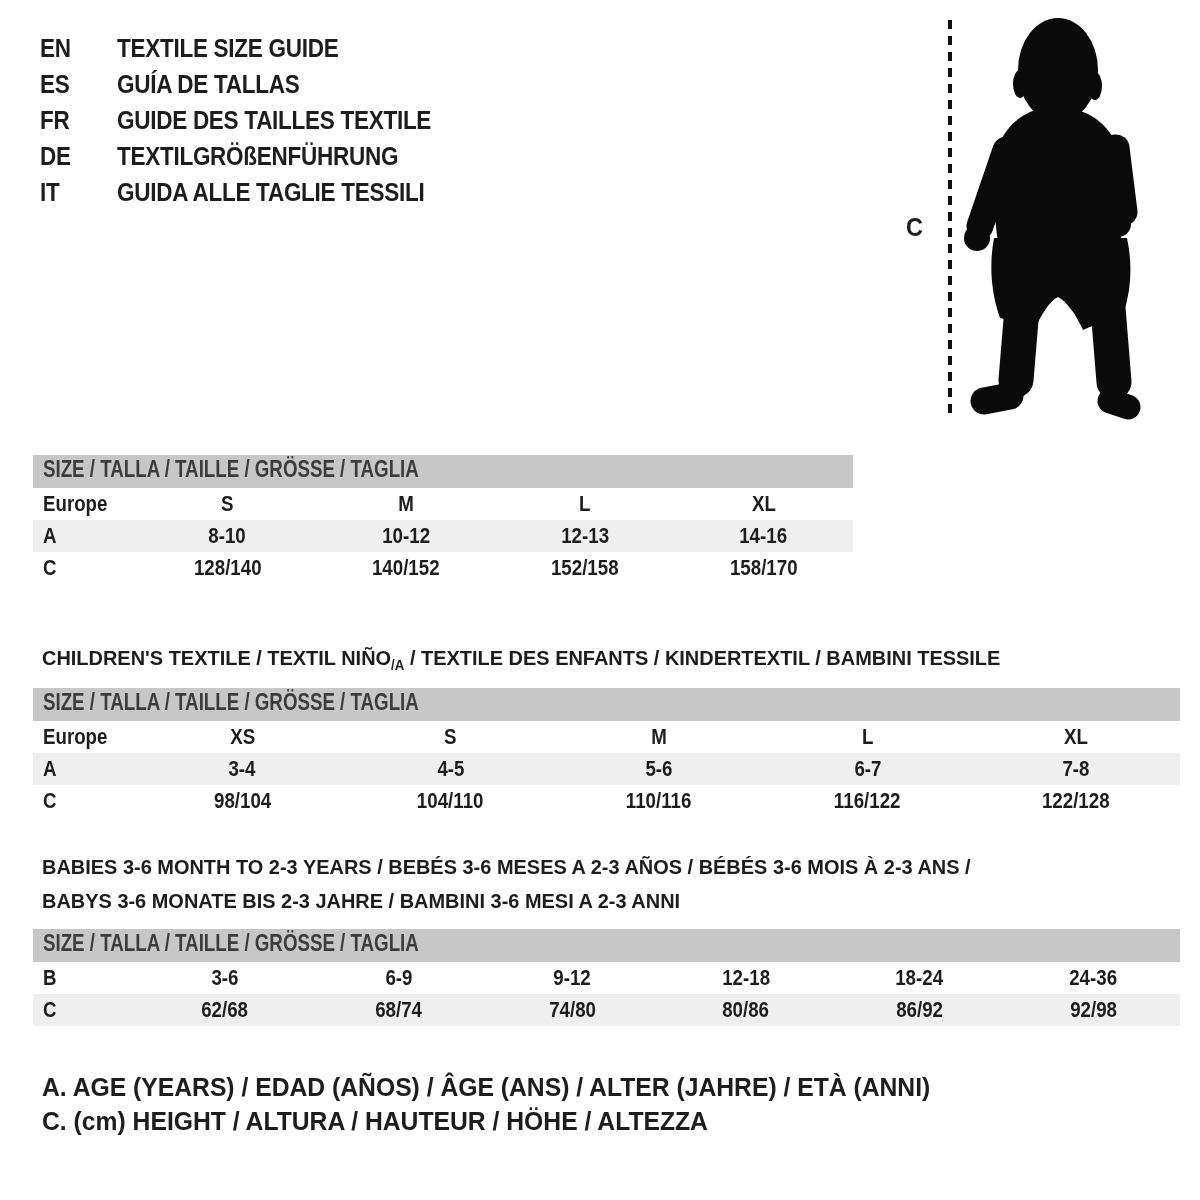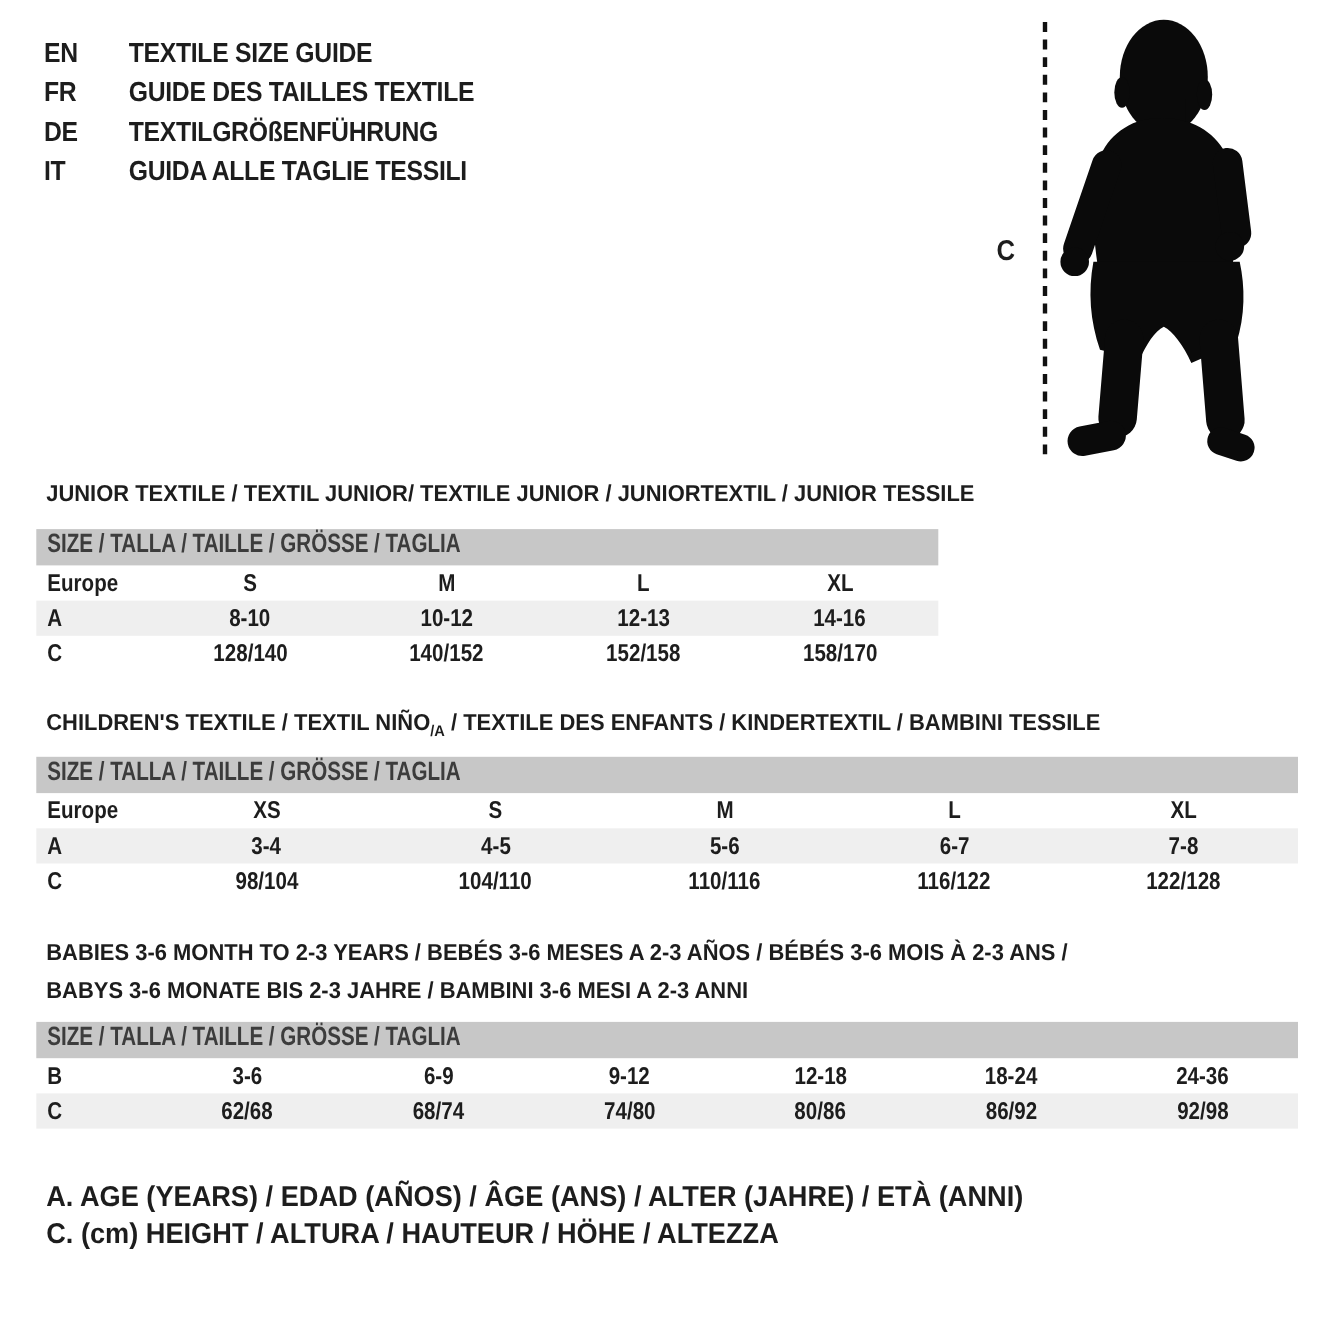--- a/index.html
+++ b/index.html
@@ -52,20 +52,24 @@
 </style>
 </head>
 <body>
 
 <div class="canvas">
 
   <div class="lang-block">
       <div class="lang-row">
         <span class="lang-code"><span class="cond">EN</span></span>
         <span class="lang-title"><span class="cond">TEXTILE SIZE GUIDE</span></span>
+      </div>
+      <div class="lang-row">
+        <span class="lang-code"><span class="cond">ES</span></span>
+        <span class="lang-title"><span class="cond">GUÍA DE TALLAS</span></span>
       </div>
       <div class="lang-row">
         <span class="lang-code"><span class="cond">FR</span></span>
         <span class="lang-title"><span class="cond">GUIDE DES TAILLES TEXTILE</span></span>
       </div>
       <div class="lang-row">
         <span class="lang-code"><span class="cond">DE</span></span>
         <span class="lang-title"><span class="cond">TEXTILGRÖßENFÜHRUNG</span></span>
       </div>
       <div class="lang-row">
@@ -94,23 +98,20 @@
       <line x1="80" y1="396" x2="54" y2="401" stroke-width="27"></line>
       <line x1="180" y1="401" x2="198" y2="407" stroke-width="25"></line>
     </g>
     <g fill="#0a0a0a">
       <circle cx="47" cy="238" r="13"></circle>
       <circle cx="188" cy="224" r="13"></circle>
     </g>
   </svg>
 
   <div class="section sec-junior">
-      <div class="heading">
-        <div class="hline"><span class="cond"><span>JUNIOR TEXTILE / TEXTIL JUNIOR/ TEXTILE JUNIOR / JUNIORTEXTIL / JUNIOR TESSILE</span></span></div>
-      </div>
       <div class="size-table">
         <div class="size-bar">
           <span class="cond">SIZE / TALLA / TAILLE / GRÖSSE / TAGLIA</span>
         </div>
         <div class="trow">
           <span class="rlabel"><span class="cond">Europe</span></span>
           <div class="tcell"><span class="cond">S</span></div>
           <div class="tcell"><span class="cond">M</span></div>
           <div class="tcell"><span class="cond">L</span></div>
           <div class="tcell"><span class="cond">XL</span></div>

